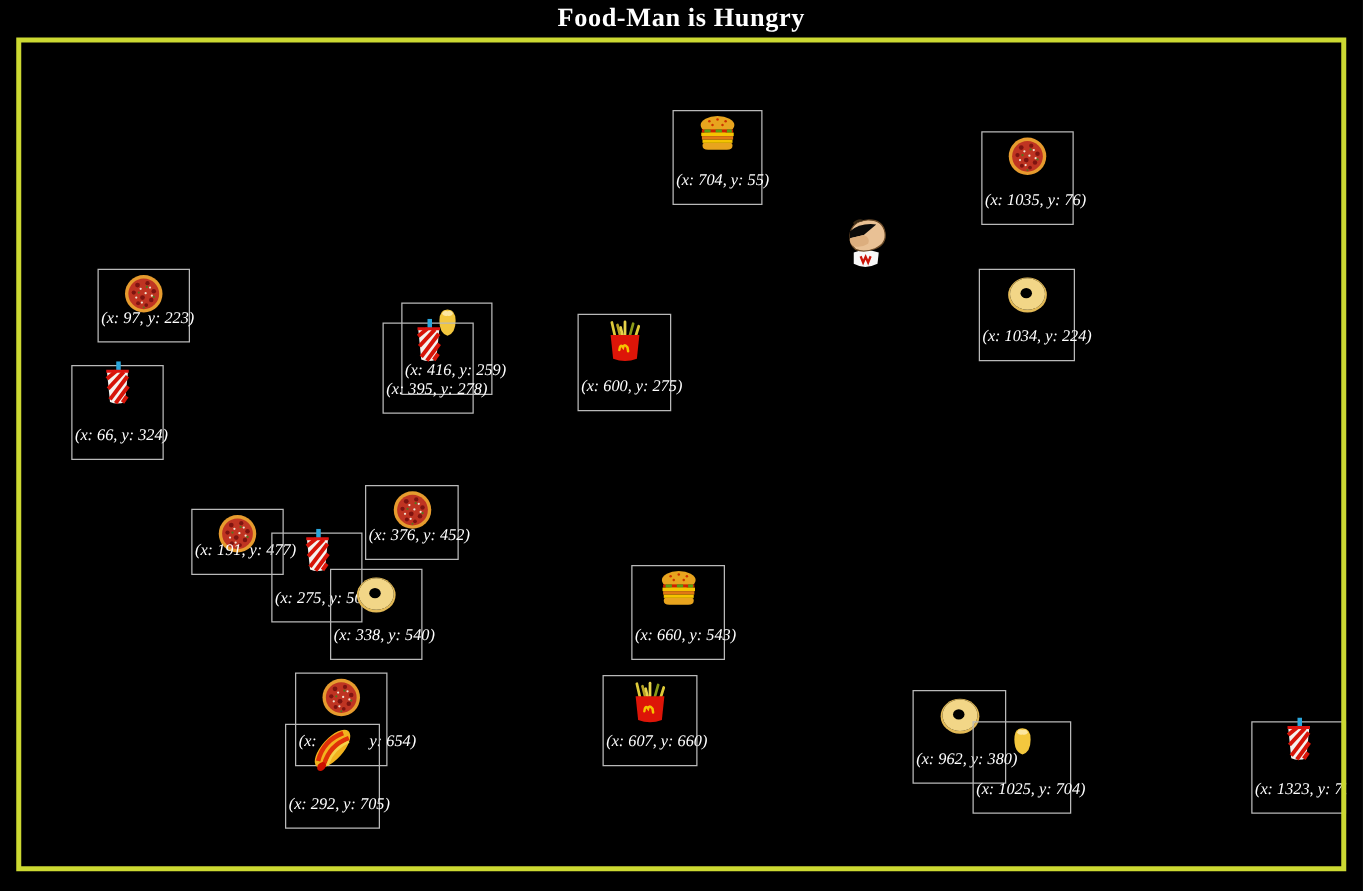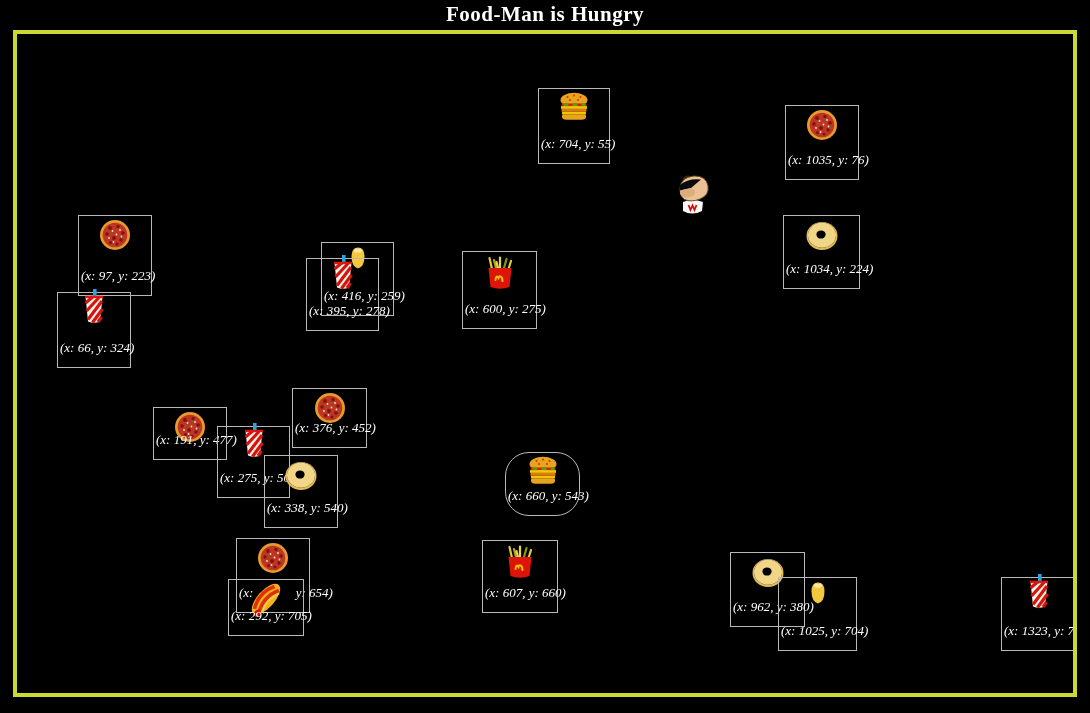--- a/index.html
+++ b/index.html
@@ -101,21 +101,21 @@
             </g>
             <g fill="#4e7a1e">
               <circle cx="12" cy="15" r=".9"></circle>
               <circle cx="18.5" cy="10.5" r=".9"></circle>
               <circle cx="24" cy="18.5" r=".9"></circle>
               <circle cx="16" cy="27" r=".8"></circle>
             </g>
           </svg></span>
         <span class="food-label">(x: 1035, y: 76)</span>
       </div>
-      <div class="food-box" style="left: 65px; top: 185px; width: 74px; height: 81px;">
+      <div class="food-box" style="left: 65px; top: 185px; width: 74px; height: 59px;">
         <span class="food-icon" style="top: 3px;"><svg width="32" height="32" viewBox="0 0 32 32">
             <circle cx="16" cy="16" r="15" fill="#e69b2e"></circle>
             <circle cx="16" cy="16" r="12.3" fill="#bf3422"></circle>
             <g fill="#7e1410">
               <circle cx="11" cy="9" r="1.9"></circle>
               <circle cx="19" cy="7.5" r="1.7"></circle>
               <circle cx="24" cy="14" r="1.8"></circle>
               <circle cx="8" cy="15" r="1.7"></circle>
               <circle cx="15" cy="19" r="1.9"></circle>
               <circle cx="22" cy="21" r="1.8"></circle>
@@ -279,21 +279,21 @@
       </div>
       <div class="food-box" style="left: 251px; top: 425px; width: 74px; height: 73px;">
         <span class="food-icon" style="top: 5px;"><svg width="34" height="30" viewBox="0 0 34 30">
             <ellipse cx="17" cy="15" rx="15.5" ry="14" fill="#e3ba57"></ellipse>
             <ellipse cx="17" cy="14.2" rx="14" ry="12.6" fill="#f3d higher"></ellipse>
             <ellipse cx="17" cy="14.2" rx="14" ry="12.6" fill="#f2d687"></ellipse>
             <ellipse cx="16" cy="13.5" rx="4.6" ry="4.1" fill="#000000"></ellipse>
           </svg></span>
         <span class="food-label">(x: 338, y: 540)</span>
       </div>
-      <div class="food-box" style="left: 492px; top: 422px; width: 75px; height: 64px; border-radius: 24px;">
+      <div class="food-box" style="left: 492px; top: 422px; width: 75px; height: 76px;">
         <span class="food-icon" style="top: 3px;"><svg width="33" height="29" viewBox="0 0 33 29">
             <ellipse cx="16.5" cy="8" rx="13.5" ry="7.2" fill="#e8a41e"></ellipse>
             <g fill="#cc3300">
               <circle cx="10" cy="5" r="1"></circle>
               <circle cx="16.5" cy="3.6" r="1"></circle>
               <circle cx="23" cy="5" r="1"></circle>
               <circle cx="12.5" cy="8" r="1"></circle>
               <circle cx="20.5" cy="8" r="1"></circle>
             </g>
             <rect x="4" y="11.5" width="25" height="2.6" fill="#cc2200"></rect>
@@ -333,21 +333,21 @@
             </g>
             <g fill="#4e7a1e">
               <circle cx="12" cy="15" r=".9"></circle>
               <circle cx="18.5" cy="10.5" r=".9"></circle>
               <circle cx="24" cy="18.5" r=".9"></circle>
               <circle cx="16" cy="27" r=".8"></circle>
             </g>
           </svg></span>
         <span class="food-label">(x:&nbsp;&nbsp;&nbsp;&nbsp;&nbsp;&nbsp;&nbsp;&nbsp;&nbsp;&nbsp;&nbsp;&nbsp;&nbsp;y: 654)</span>
       </div>
-      <div class="food-box" style="left: 215px; top: 549px; width: 76px; height: 57px;">
+      <div class="food-box" style="left: 215px; top: 549px; width: 76px; height: 84px;">
         <span class="food-icon" style="top: -2px;"><svg width="42" height="42" viewBox="0 0 42 42">
             <g transform="rotate(-48 21 21)">
               <ellipse cx="21" cy="21" rx="19" ry="8.5" fill="#f2b21e"></ellipse>
               <path d="M6 19 Q21 11 36 19" stroke="#e03008" stroke-width="3.6" fill="none"></path>
               <path d="M6 25 Q21 17 36 25" stroke="#e03008" stroke-width="3.6" fill="none"></path>
               <path d="M8 27 Q21 21 34 27" stroke="#f6d04a" stroke-width="2" fill="none"></path>
               <ellipse cx="4.5" cy="24" rx="4" ry="3" fill="#cc1100"></ellipse>
             </g>
           </svg></span>
         <span class="food-label">(x: 292, y: 705)</span>

